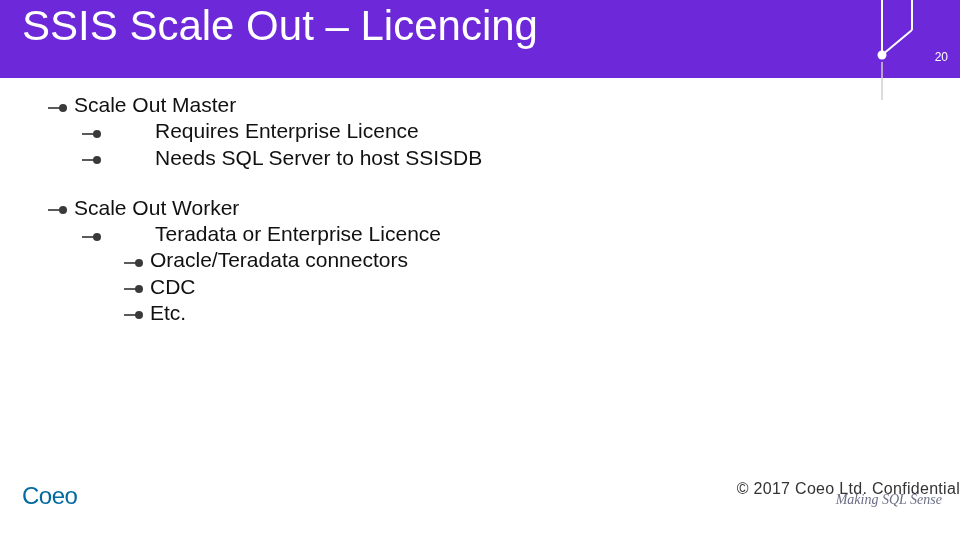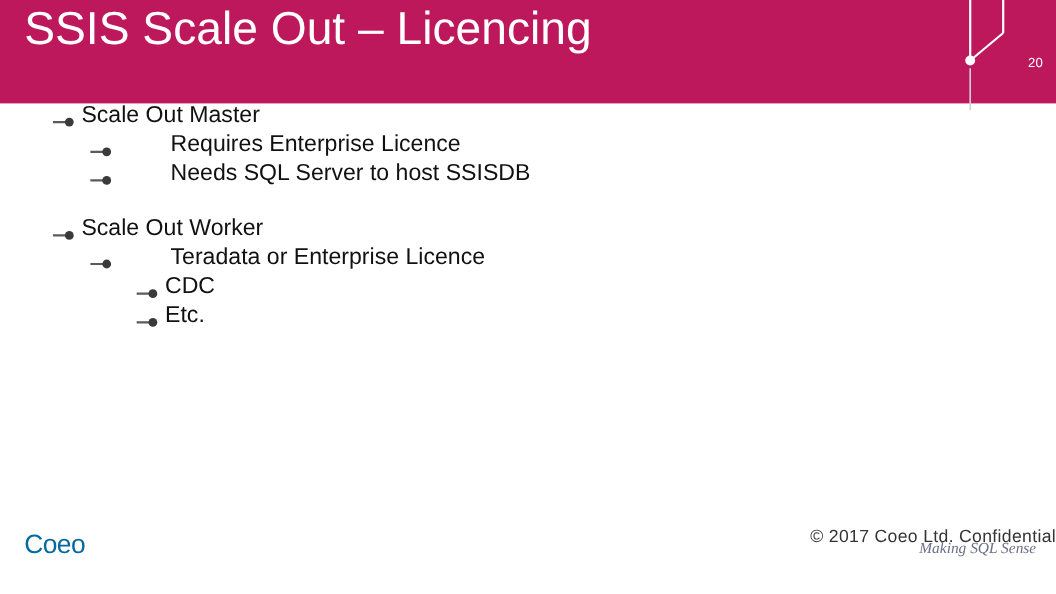--- a/index.html
+++ b/index.html
@@ -7,22 +7,22 @@
     padding: 0;
     width: 960px;
     height: 540px;
     font-family: Arial, Helvetica, sans-serif;
     background: #ffffff;
     overflow: hidden;
     position: relative;
   }
   .header {
     position: relative;
-    background: #be185d;
-    height: 94px;
+    background: #6d28d9;
+    height: 78px;
     width: 100%;
   }
   .title {
     position: absolute;
     top: 2px;
     left: 22px;
     font-size: 42px;
     color: #ffffff;
     font-weight: 400;
     letter-spacing: 0px;
@@ -46,21 +46,21 @@
     position: absolute;
     top: 92px;
     left: 48px;
     right: 40px;
     color: #111111;
     font-size: 21px;
     line-height: 1.25;
   }
   .bullet-row {
     display: flex;
-    align-items: flex-end;
+    align-items: center;
   }
   .bullet-row.l1 { margin-left: 0px; }
   .bullet-row.l2 { margin-left: 34px; gap: 47px; }
   .bullet-row.l3 { margin-left: 76px; }
   .bullet-icon {
     flex: 0 0 auto;
     margin-right: 6px;
     margin-top: 5px;
   }
   .bullet-text {
@@ -152,20 +152,27 @@
         <line x1="0" y1="7" x2="12" y2="7" stroke="#5a5a5a" stroke-width="2"></line>
         <circle cx="15" cy="7" r="4" fill="#3a3a3a"></circle>
       </svg>
     <div class="bullet-text">Teradata or Enterprise Licence</div>
   </div>
   <div class="bullet-row l3">
     <svg class="bullet-icon" width="20" height="14" viewBox="0 0 20 14">
         <line x1="0" y1="7" x2="12" y2="7" stroke="#5a5a5a" stroke-width="2"></line>
         <circle cx="15" cy="7" r="4" fill="#3a3a3a"></circle>
       </svg>
+    <div class="bullet-text">Oracle/Teradata connectors</div>
+  </div>
+  <div class="bullet-row l3">
+    <svg class="bullet-icon" width="20" height="14" viewBox="0 0 20 14">
+        <line x1="0" y1="7" x2="12" y2="7" stroke="#5a5a5a" stroke-width="2"></line>
+        <circle cx="15" cy="7" r="4" fill="#3a3a3a"></circle>
+      </svg>
     <div class="bullet-text">CDC</div>
   </div>
   <div class="bullet-row l3">
     <svg class="bullet-icon" width="20" height="14" viewBox="0 0 20 14">
         <line x1="0" y1="7" x2="12" y2="7" stroke="#5a5a5a" stroke-width="2"></line>
         <circle cx="15" cy="7" r="4" fill="#3a3a3a"></circle>
       </svg>
     <div class="bullet-text">Etc.</div>
   </div>
 

